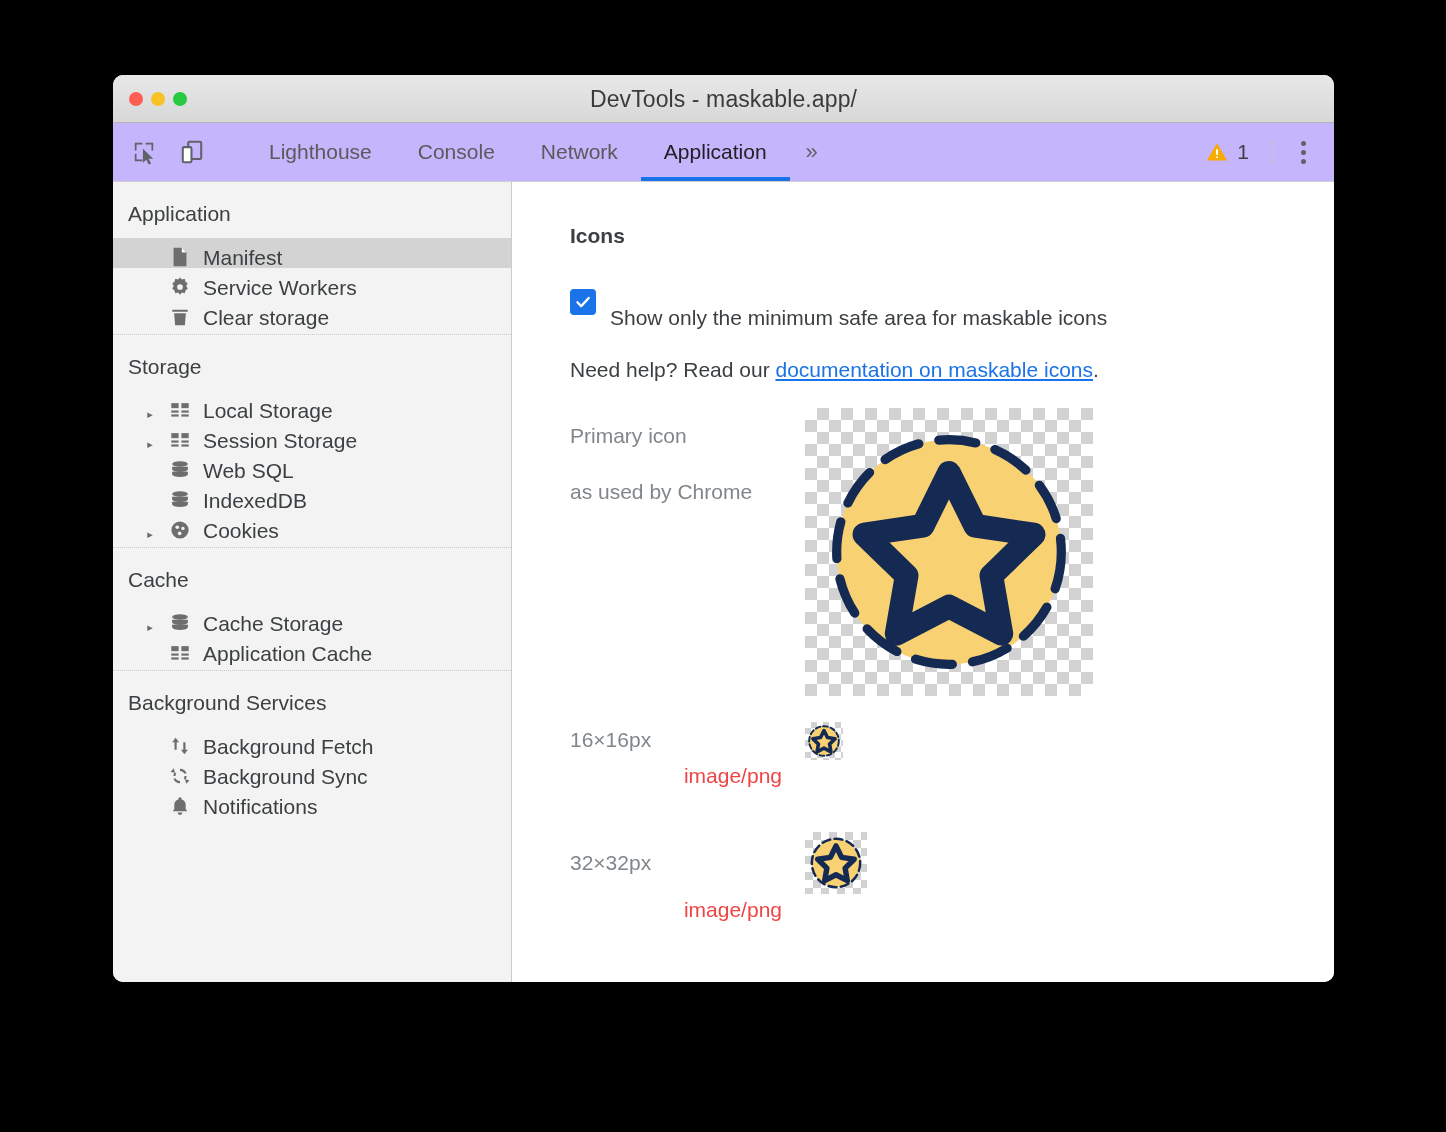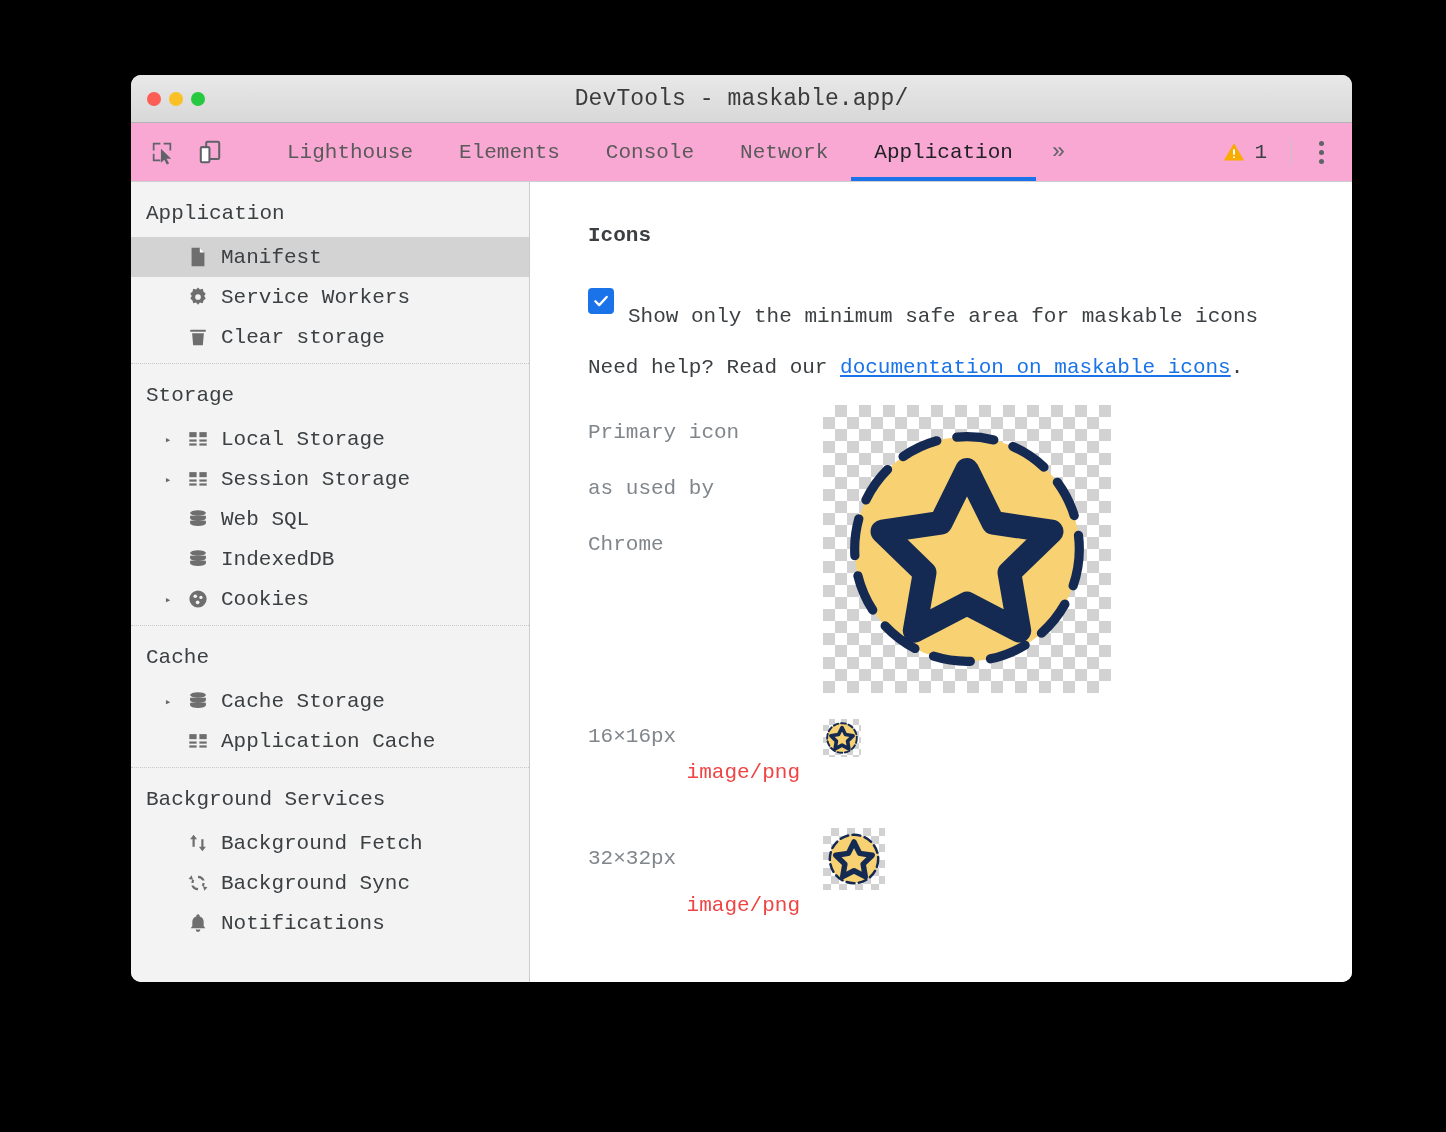--- a/index.html
+++ b/index.html
@@ -12,27 +12,26 @@
 
   #stage {
     position: relative;
     width: 1446px; height: 1132px;
     background: #000000;
   }
 
   
   .window {
     position: absolute;
-    left: 131px; top: 75px;
+    left: 113px; top: 75px;
     width: 1221px; height: 907px;
     border-radius: 10px;
     overflow: hidden;
     background: #ffffff;
     box-shadow: 0 10px 40px rgba(0,0,0,0.5);
-    font-family: Liberation Mono, monospace;
   }
 
   
   .titlebar {
     position: relative;
     height: 47px;
     background: linear-gradient(to bottom, #e8e8e8 0%, #d8d8d8 100%);
     border-bottom: 1px solid #b4b4b4;
   }
   .lights {
@@ -52,21 +51,21 @@
     text-align: center;
     font-size: 23px;
     color: #3b3b3b;
     letter-spacing: 0.1px;
   }
 
   
   .tabstrip {
     position: relative;
     height: 58px;
-    background: #f9a8d4;
+    background: #c4b5fd;
     border-bottom: 1px solid #cfcfcf;
     display: flex;
     align-items: stretch;
   }
   .tb-icons {
     display: flex; align-items: center;
     padding: 0 6px 0 14px;
     gap: 14px;
   }
   .tb-btn {
@@ -133,22 +132,22 @@
     position: relative;
   }
   .sb-group { padding-bottom: 6px; }
   .sb-group + .sb-group { border-top: 1px dotted #c8c8c8; }
   .sb-header {
     font-size: 21px;
     color: #3c4043;
     padding: 20px 0 12px 15px;
   }
   .sb-item {
-    display: flex; align-items: center;
-    height: 40px;
+    display: flex; align-items: flex-end;
+    height: 30px;
     padding-left: 30px;
     font-size: 21px;
     color: #3c4043;
     gap: 10px;
   }
   .sb-item.selected { background: #d3d3d3; }
   .sb-arrow {
     width: 14px; flex: 0 0 14px;
     display: flex; align-items: center; justify-content: center;
     font-size: 11px; color: #6a6a6a;
@@ -280,23 +279,20 @@
             <rect x="8.5" y="2.5" width="12" height="16" rx="1.2" fill="none" stroke="#5f6368" stroke-width="1.9"></rect>
             <rect x="3.5" y="7.5" width="8" height="14" rx="1.2" fill="#ffffff" stroke="#5f6368" stroke-width="1.9"></rect>
           </svg>
         </div>
         <div class="tb-sep"></div>
       </div>
 
       <div class="tabs">
         <div class="tab">
           <span>Lighthouse</span>
-        </div>
-        <div class="tab">
-          <span>Elements</span>
         </div>
         <div class="tab">
           <span>Console</span>
         </div>
         <div class="tab">
           <span>Network</span>
         </div>
         <div class="tab active">
           <span>Application</span>
         </div>

